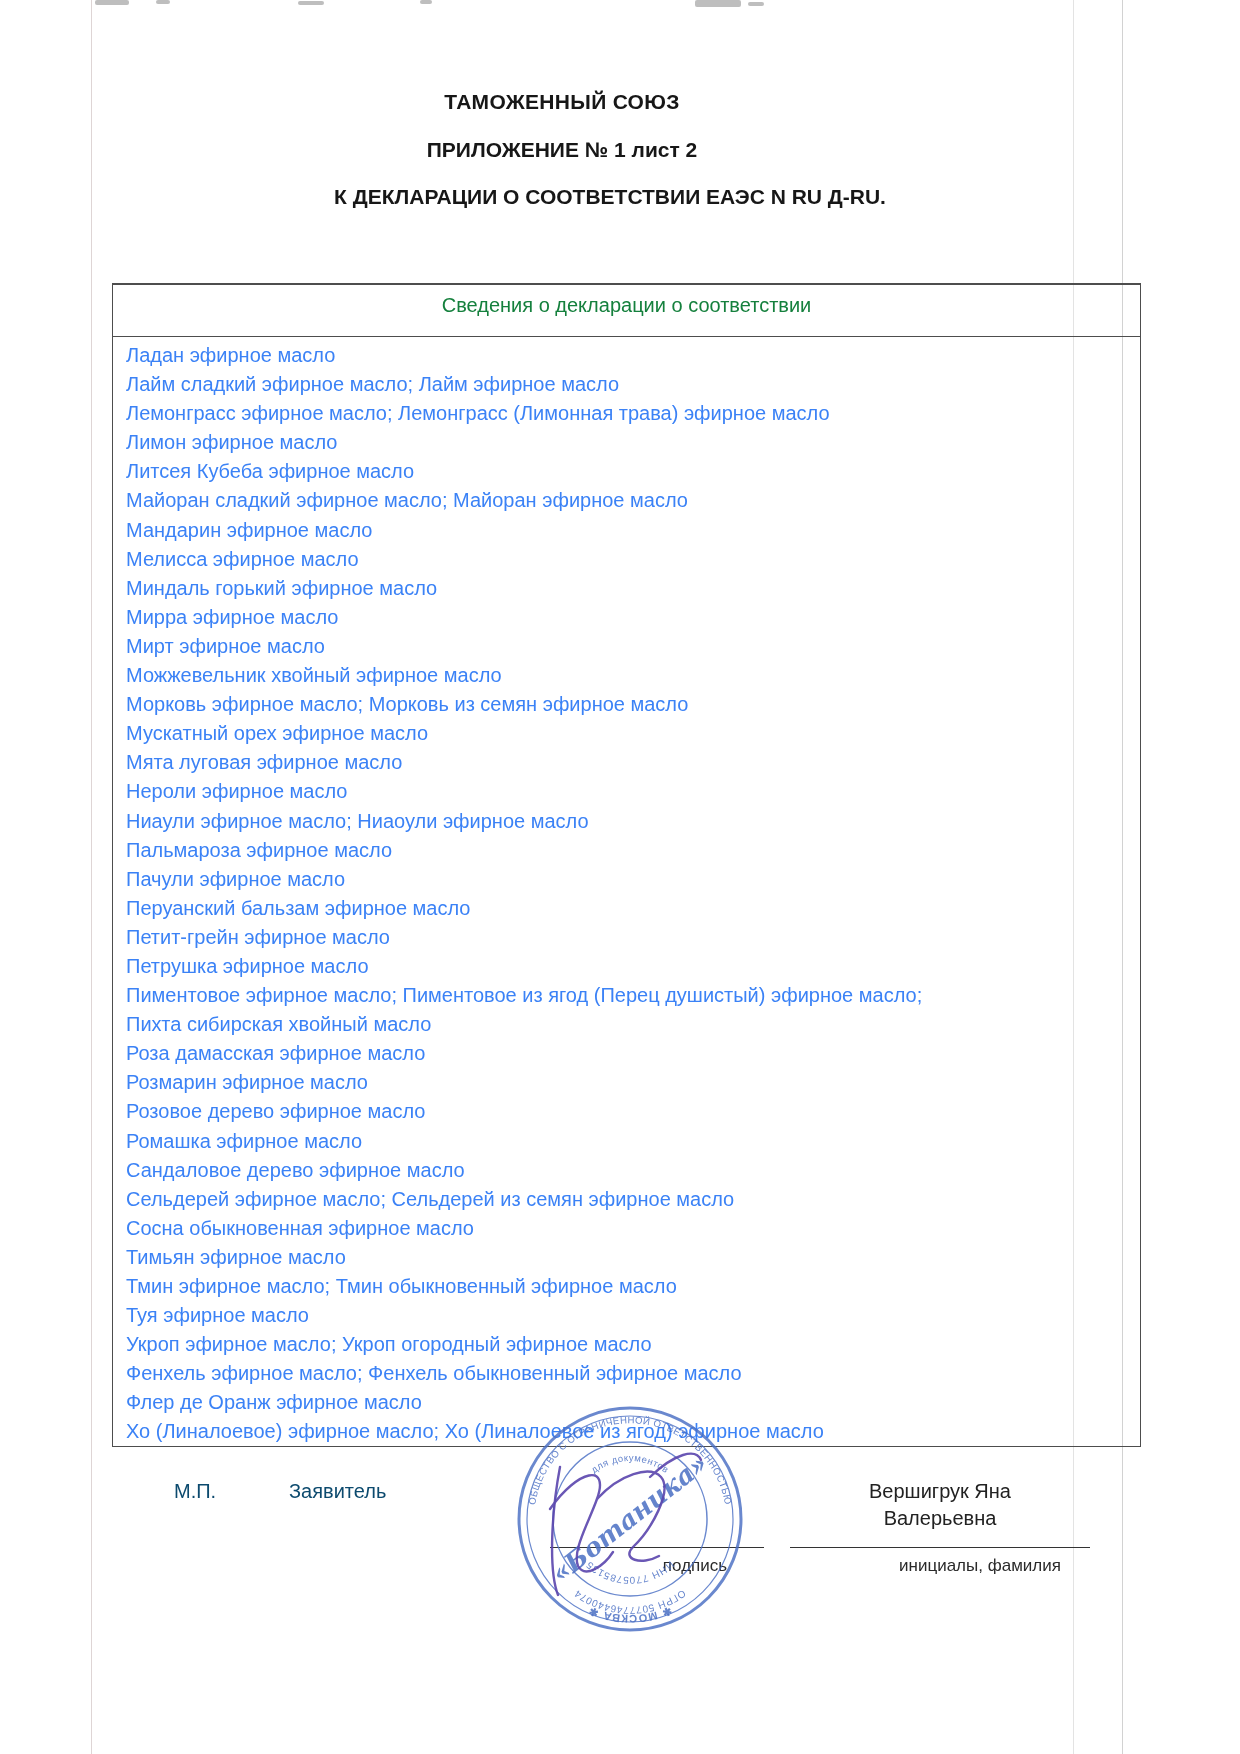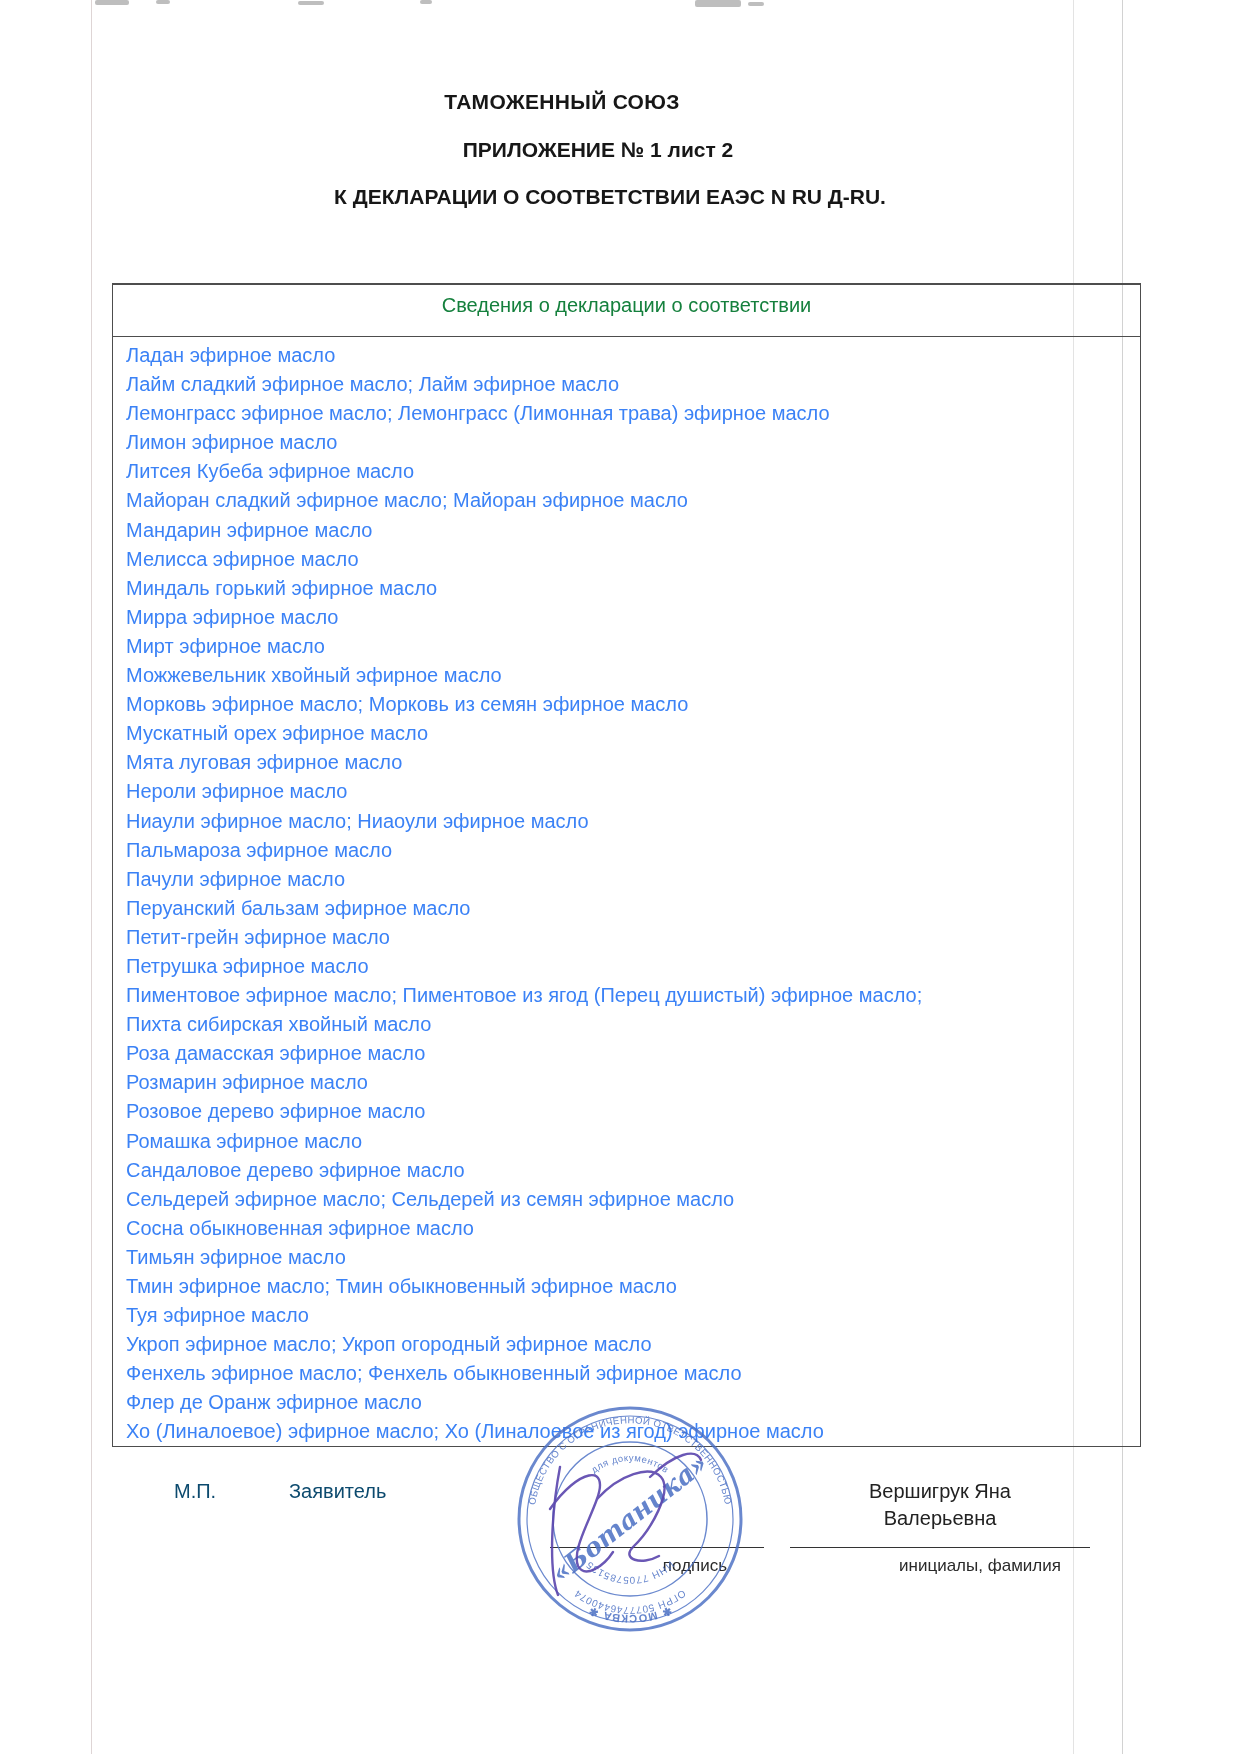--- a/index.html
+++ b/index.html
@@ -2,21 +2,21 @@
 <html><head>
 <meta charset="utf-8">
 <style>
   html,body{margin:0;padding:0;background:#ffffff;}
   #page{position:relative;width:1240px;height:1754px;background:#ffffff;overflow:hidden;
         font-family:"Liberation Sans",sans-serif;color:#1b1b1b;}
   .scanline{position:absolute;top:0;bottom:0;width:1px;}
   .smudge{position:absolute;background:rgba(110,110,110,.45);border-radius:2px;}
   .title{position:absolute;left:0;width:1124px;text-align:center;font-weight:bold;color:#171717;}
   #t1{top:90px;font-size:21px;letter-spacing:.3px;}
-  #t2{top:138px;font-size:21px;margin-left:36px;}
+  #t2{top:138px;font-size:21px;}
   #t3{top:185px;font-size:21px;padding-left:48px;}
   #decl-table{position:absolute;left:112px;top:283px;width:1029px;height:1164px;
               border:1.6px solid #4d4d4d;border-top-width:2.2px;box-sizing:border-box;background:transparent;}
   #decl-table .thead{height:52px;border-bottom:1.6px solid #4d4d4d;box-sizing:border-box;
               display:flex;align-items:flex-start;justify-content:center;padding-top:9px;
               font-weight:normal;font-size:20px;color:#15803d;}
   #decl-table .tbody{padding:4px 10px 0 13px;}
   .row{font-size:20px;line-height:29.1px;white-space:nowrap;color:#3b82f6;}
   .foot-label{position:absolute;font-size:20px;color:#0c4a6e;}
   #mp{left:174px;top:1480px;}

